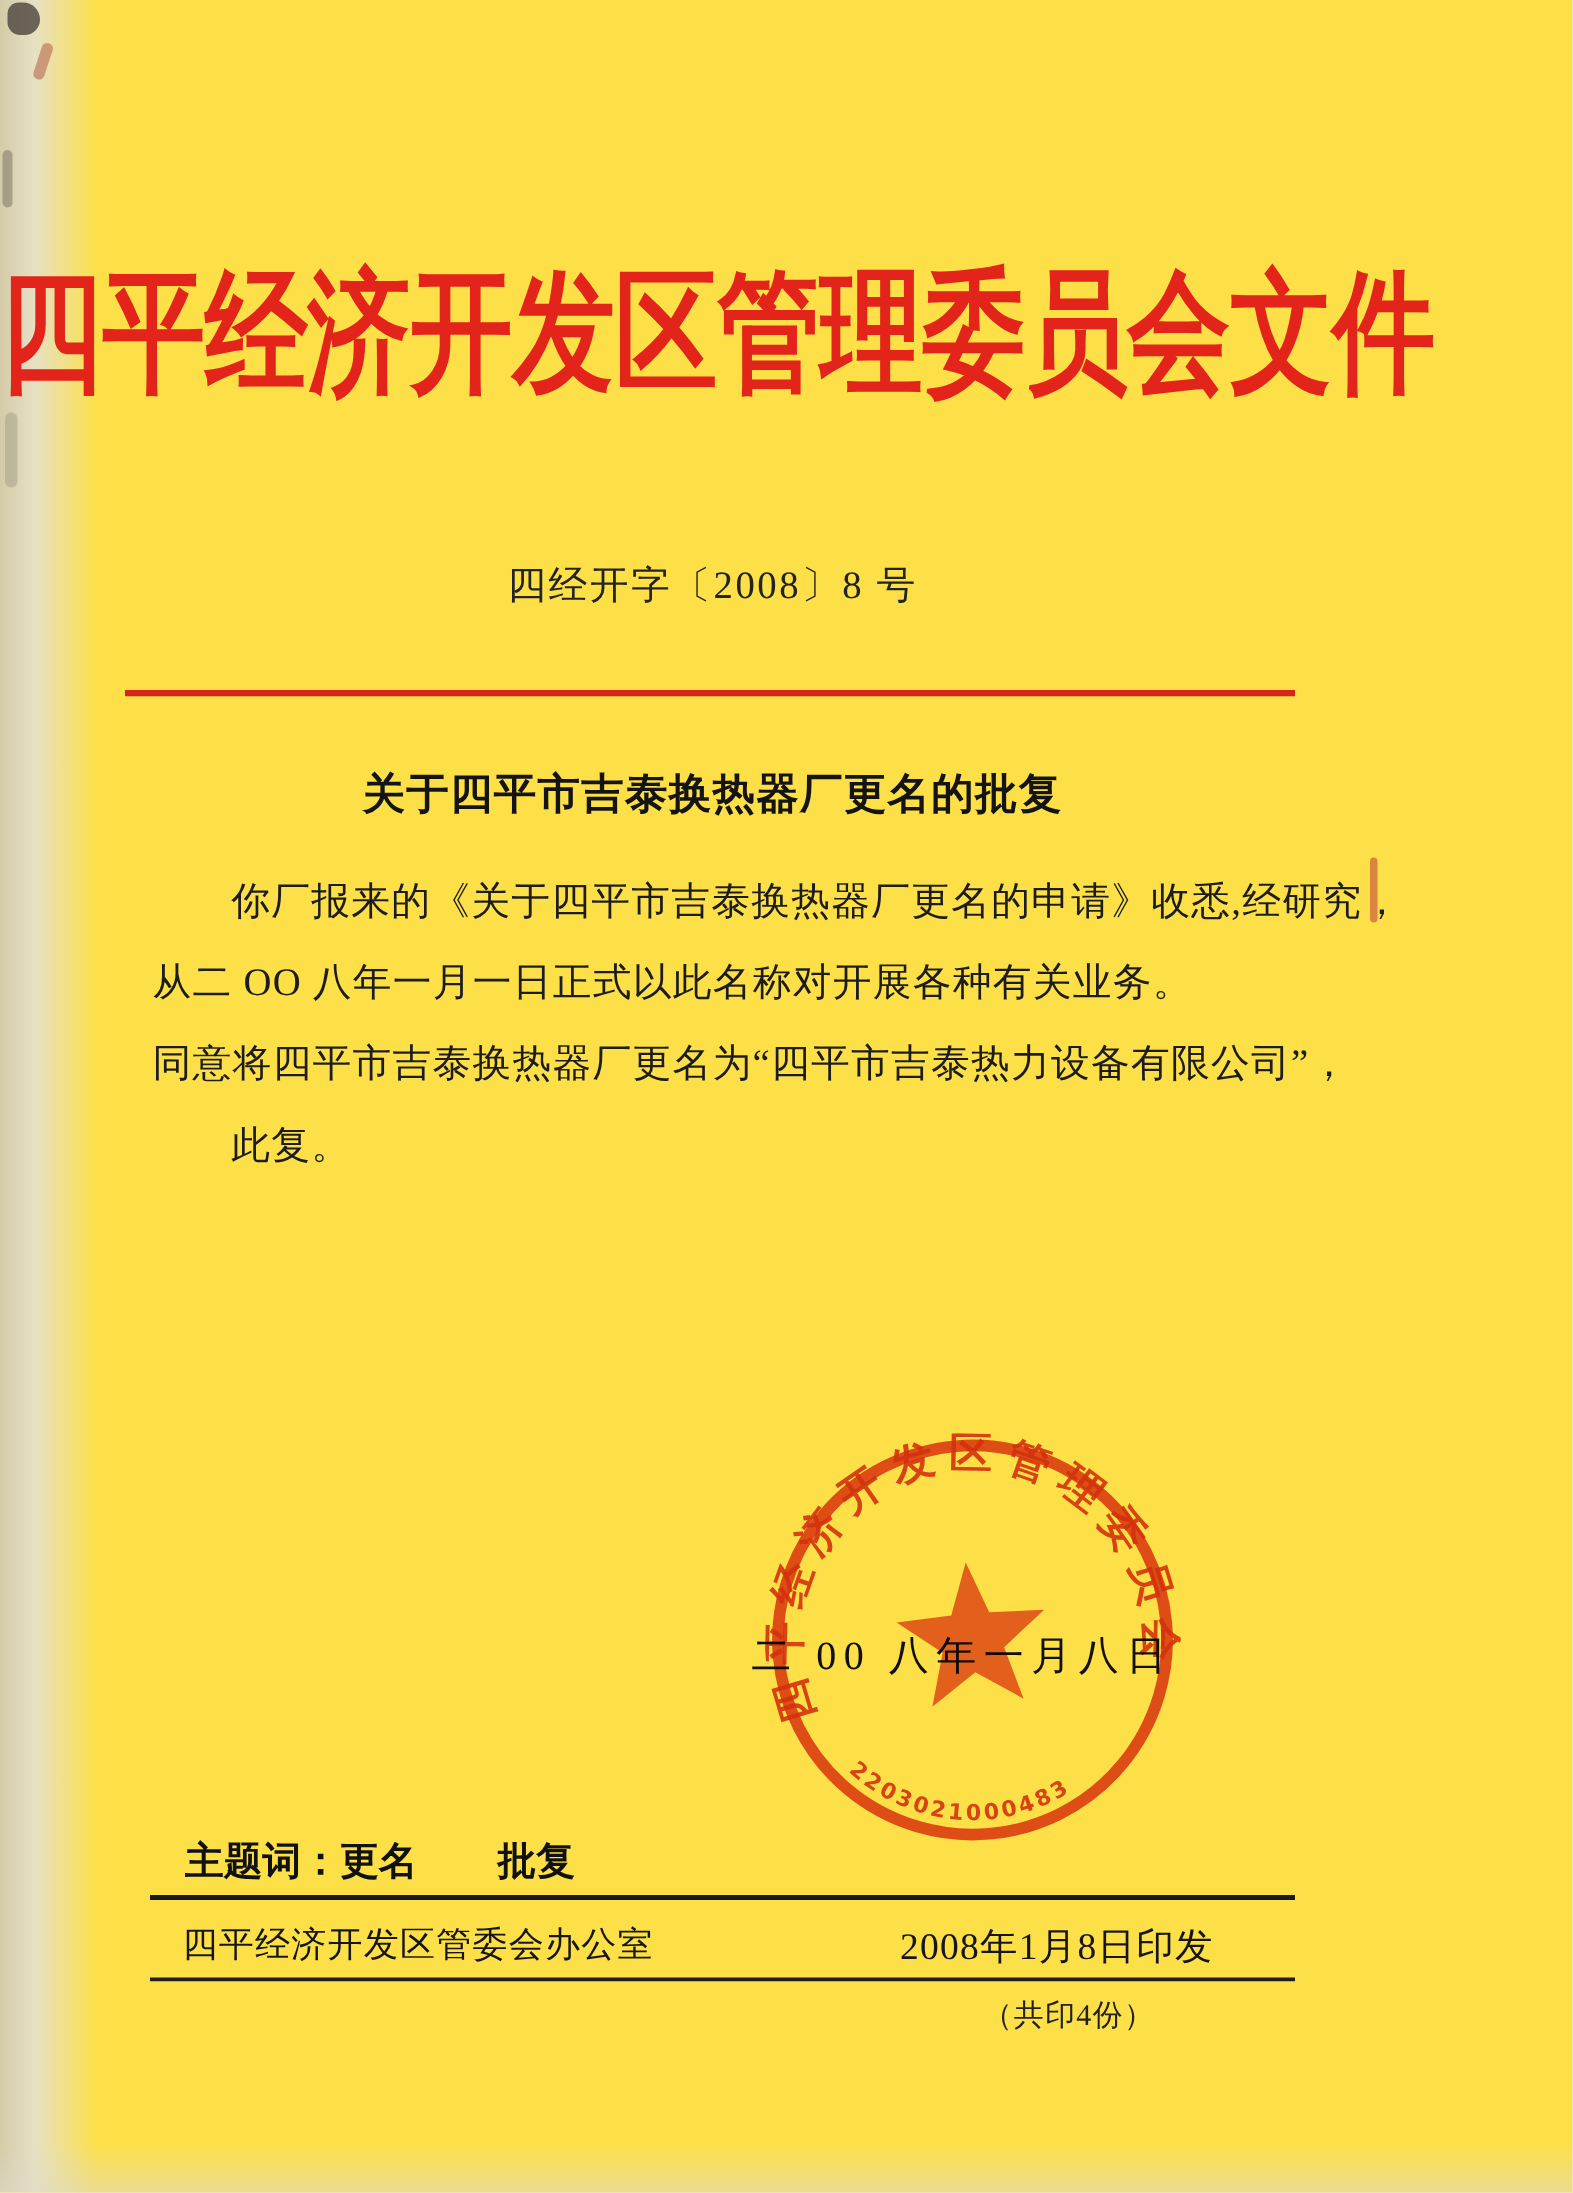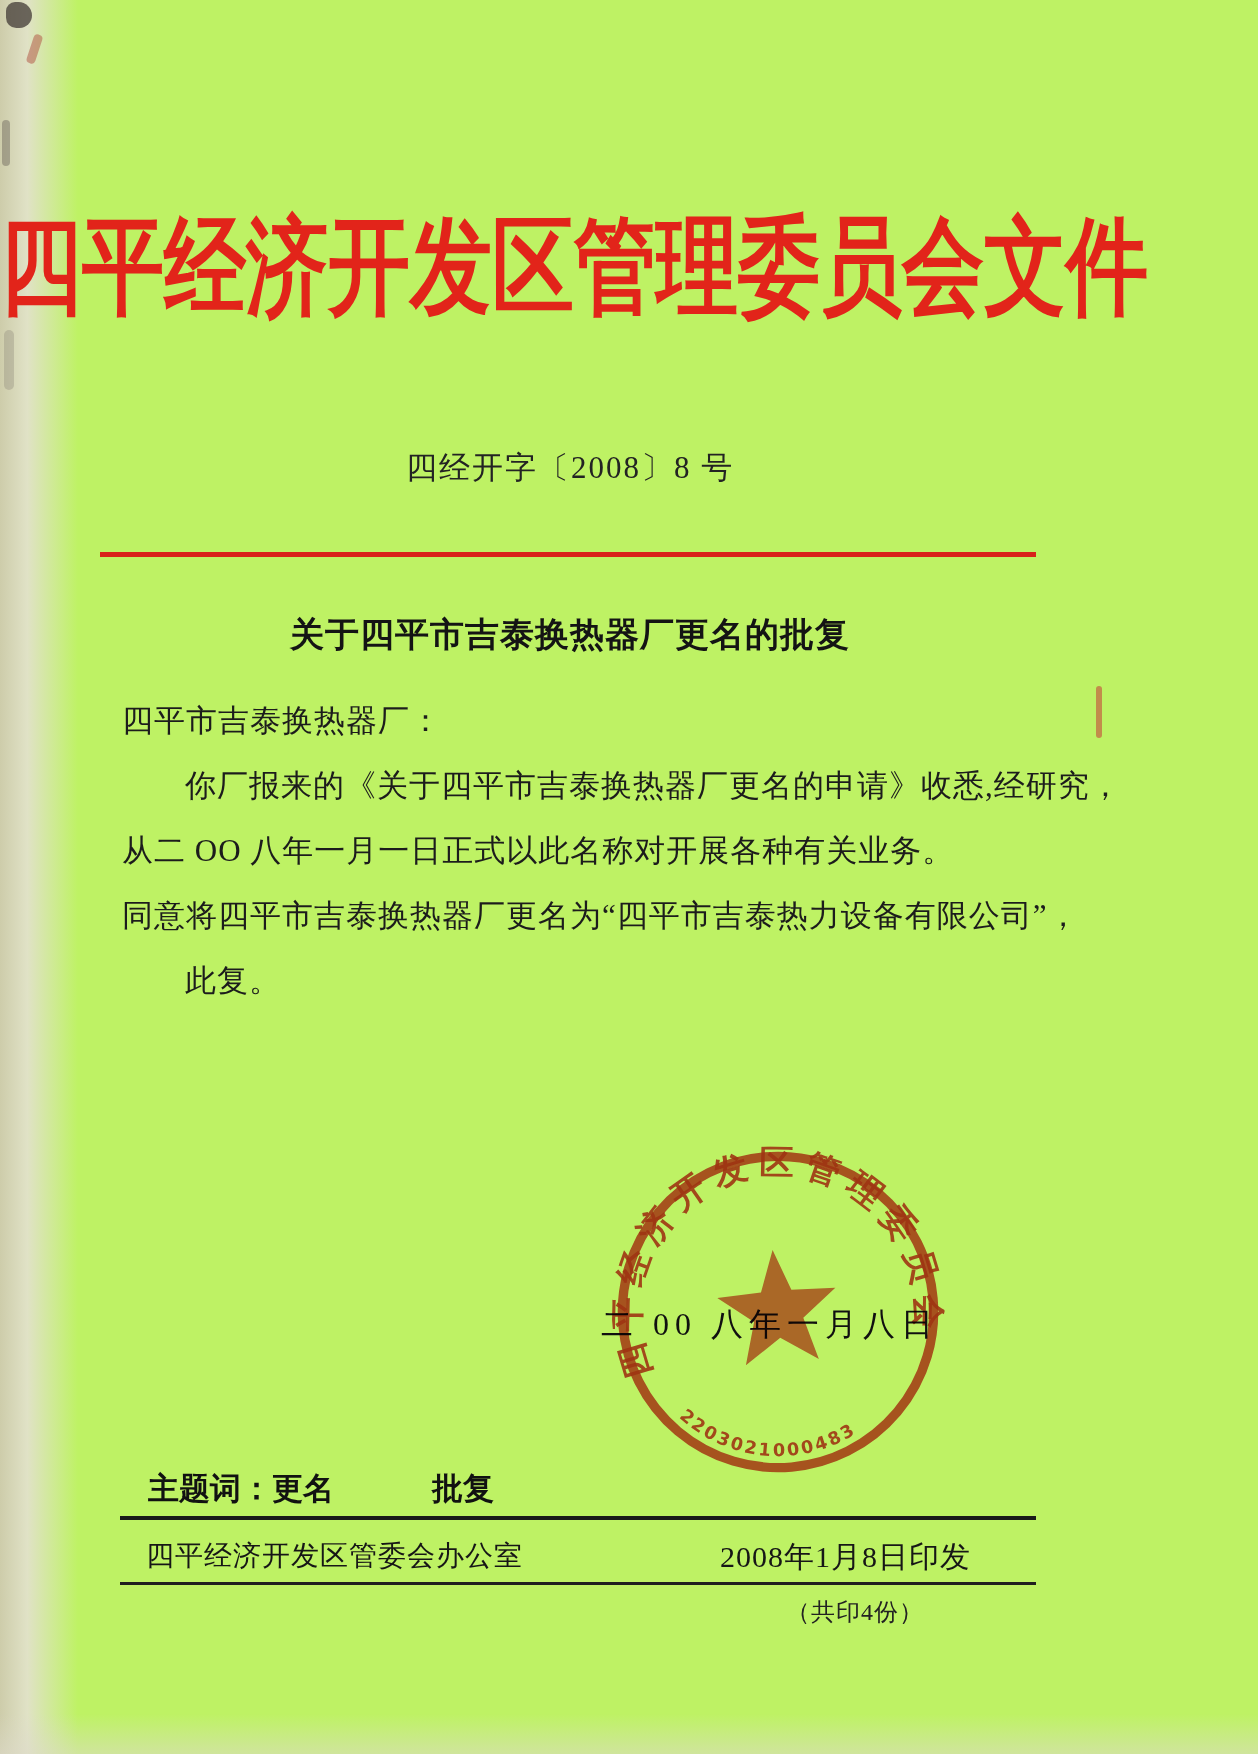--- a/index.html
+++ b/index.html
@@ -1,20 +1,20 @@
 <!DOCTYPE html>
 <html><head>
 <meta charset="utf-8">
 <style>
   html,body{margin:0;padding:0;background:#e8e6e0;}
   #page{
     position:relative;
     width:1258px;height:1754px;
     margin:0 auto;
-    background:#bef264;
+    background:#fde047;
     overflow:hidden;
     font-family:"Liberation Serif","DejaVu Serif",serif;
     color:#1d1d1d;
   }
   
   .edge-left{
     position:absolute;left:0;top:0;bottom:0;width:78px;
     background:linear-gradient(90deg,#cfc8b2 0%,#e4e0d1 35%,rgba(246,245,240,0) 100%);
     opacity:.9;
   }
@@ -64,21 +64,21 @@
   .seal{
     position:absolute;left:612px;top:1146px;width:332px;height:332px;
     mix-blend-mode:multiply;opacity:.93;transform:rotate(-5deg);
   }
   .kw-line{
     position:absolute;top:1468px;left:148px;
     font-family:"DejaVu Sans","Liberation Sans",sans-serif;
     font-weight:bold;font-size:31px;color:#111;white-space:nowrap;
   }
   .kw-label{}
-  .kw-1{margin-right:98px;}
+  .kw-1{margin-right:64px;}
   .rule-1{position:absolute;top:1516px;left:120px;width:916px;height:4px;background:#1a1a1a;}
   .rule-2{position:absolute;top:1582px;left:120px;width:916px;height:3px;background:#1f1f1f;}
   .office-line{position:absolute;top:1537px;left:146px;font-size:28px;letter-spacing:1px;color:#161616;white-space:nowrap;}
   .print-date{position:absolute;top:1537px;left:720px;font-size:30px;letter-spacing:1px;color:#161616;white-space:nowrap;}
   .copies{position:absolute;top:1596px;left:786px;font-size:24px;letter-spacing:1px;color:#222;white-space:nowrap;}
 </style>
 </head>
 <body>
 
 <div id="page">
@@ -93,21 +93,20 @@
 
   <div class="header-title">四平经济开发区管理委员会文件</div>
 
   <div class="doc-number">四经开字〔2008〕8 号</div>
 
   <div class="red-rule"></div>
 
   <div class="doc-title">关于四平市吉泰换热器厂更名的批复</div>
 
   <div class="body-block">
-    <div class="bline">四平市吉泰换热器厂：</div>
     <div class="bline indent">你厂报来的《关于四平市吉泰换热器厂更名的申请》收悉,经研究，</div>
     <div class="bline">从二 OO 八年一月一日正式以此名称对开展各种有关业务。</div>
     <div class="bline">同意将四平市吉泰换热器厂更名为“四平市吉泰热力设备有限公司”，</div>
     <div class="bline indent">此复。</div>
   </div>
 
   <div class="date-line">二 00 八年一月八日</div>
 
   <svg class="seal" viewBox="0 0 320 320" xmlns="http://www.w3.org/2000/svg">
     <defs>

